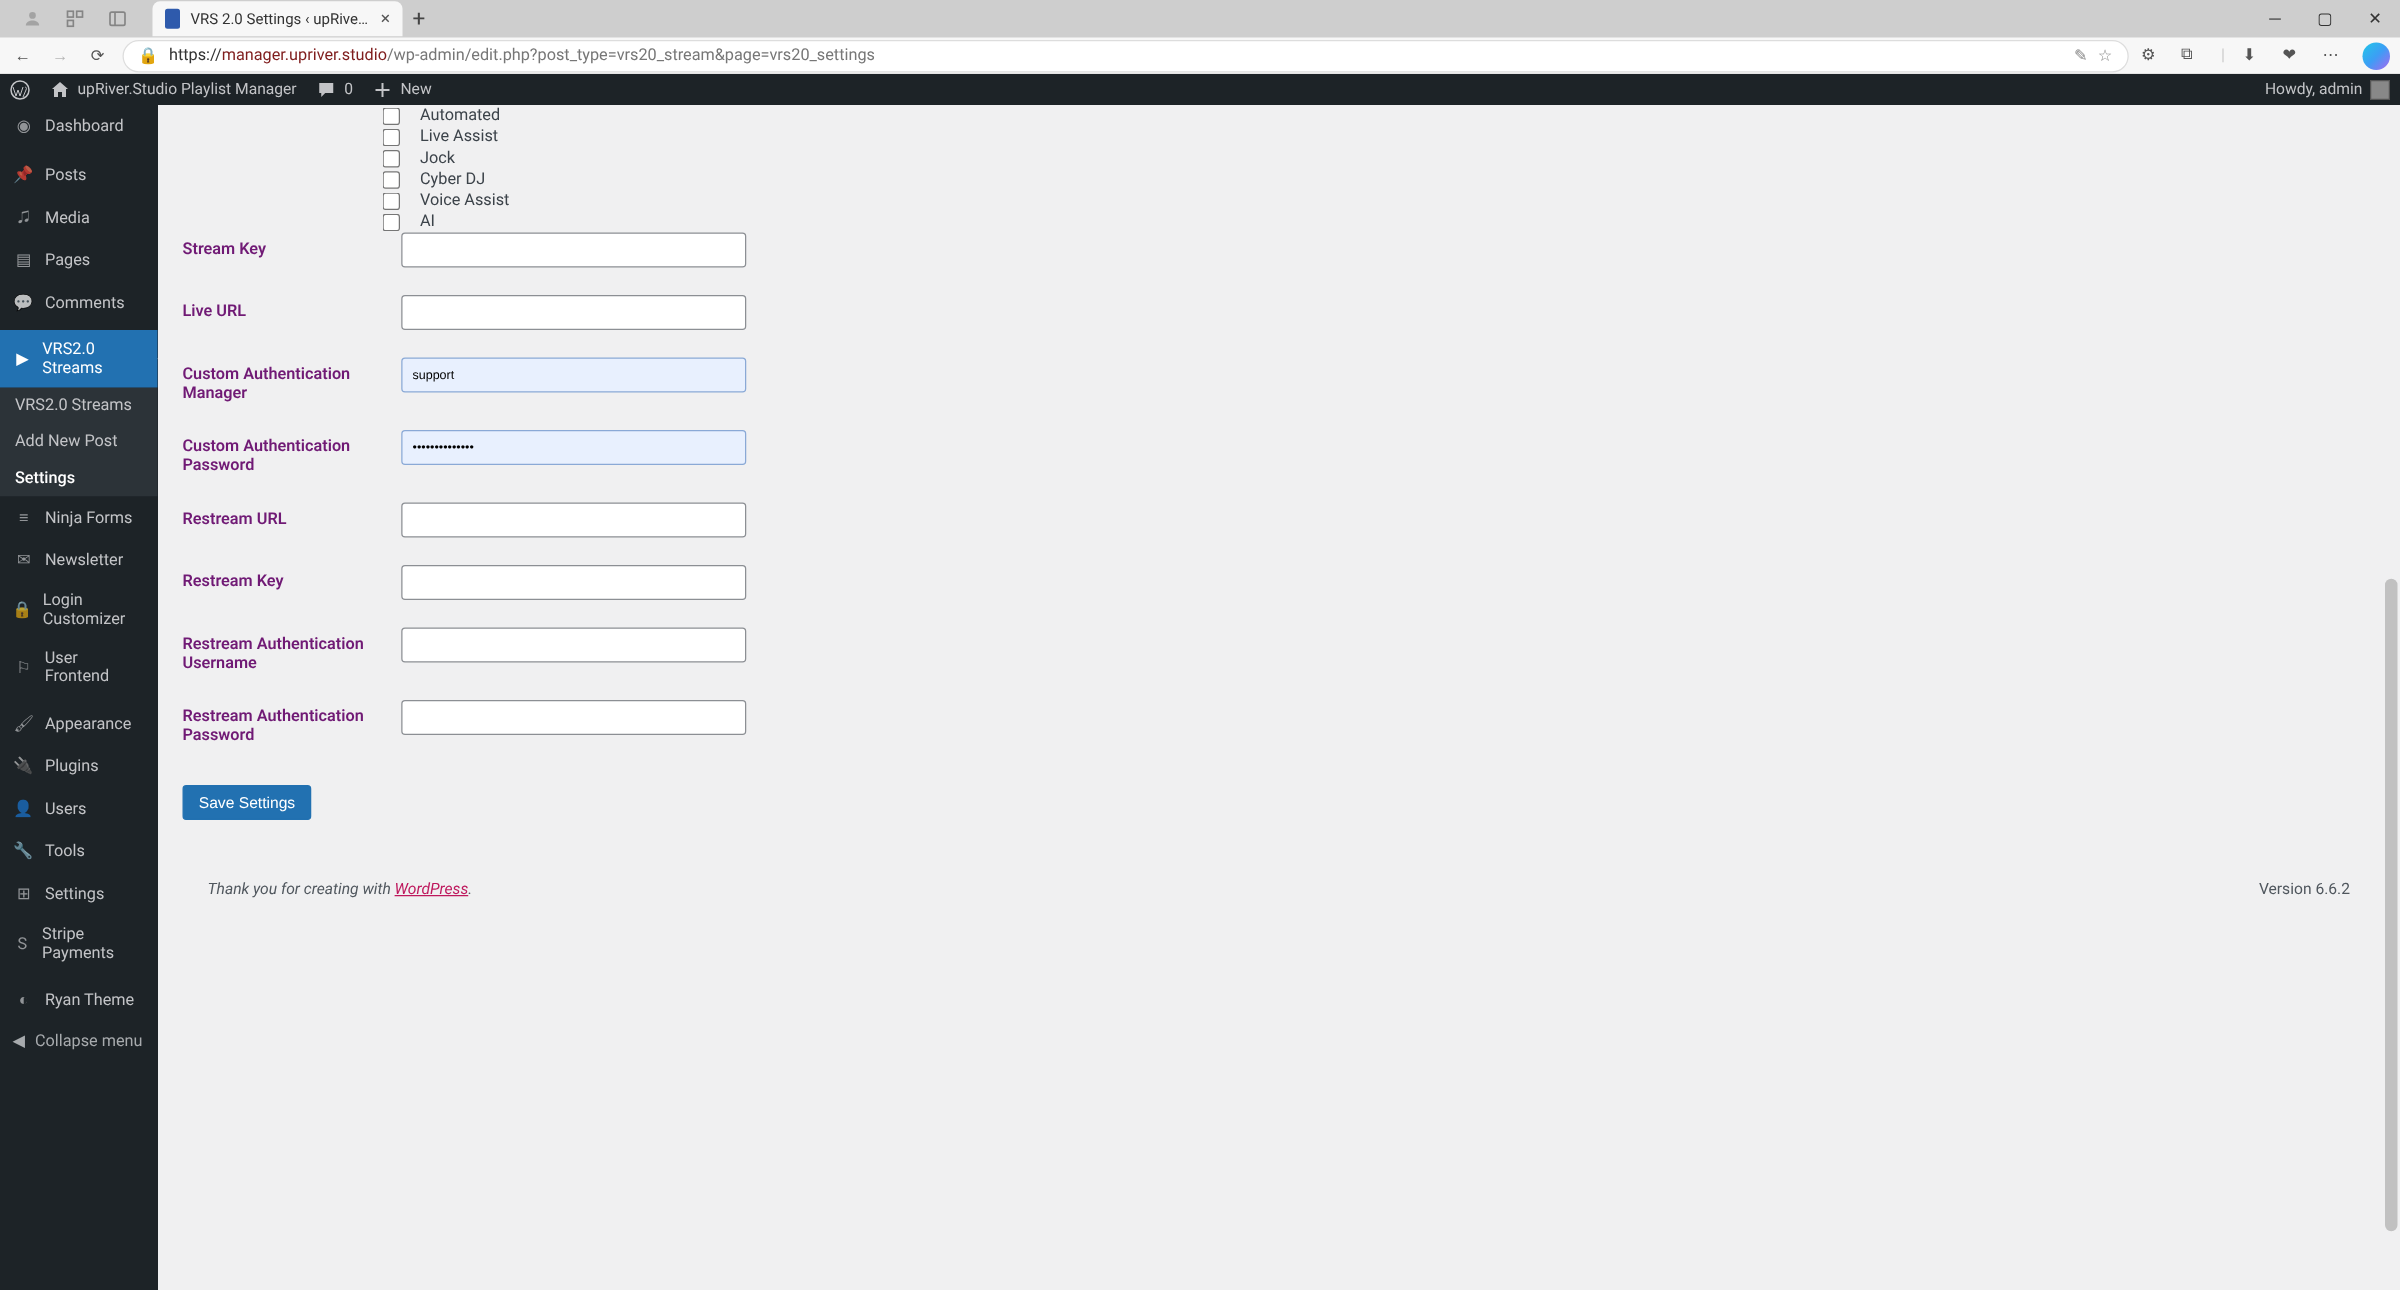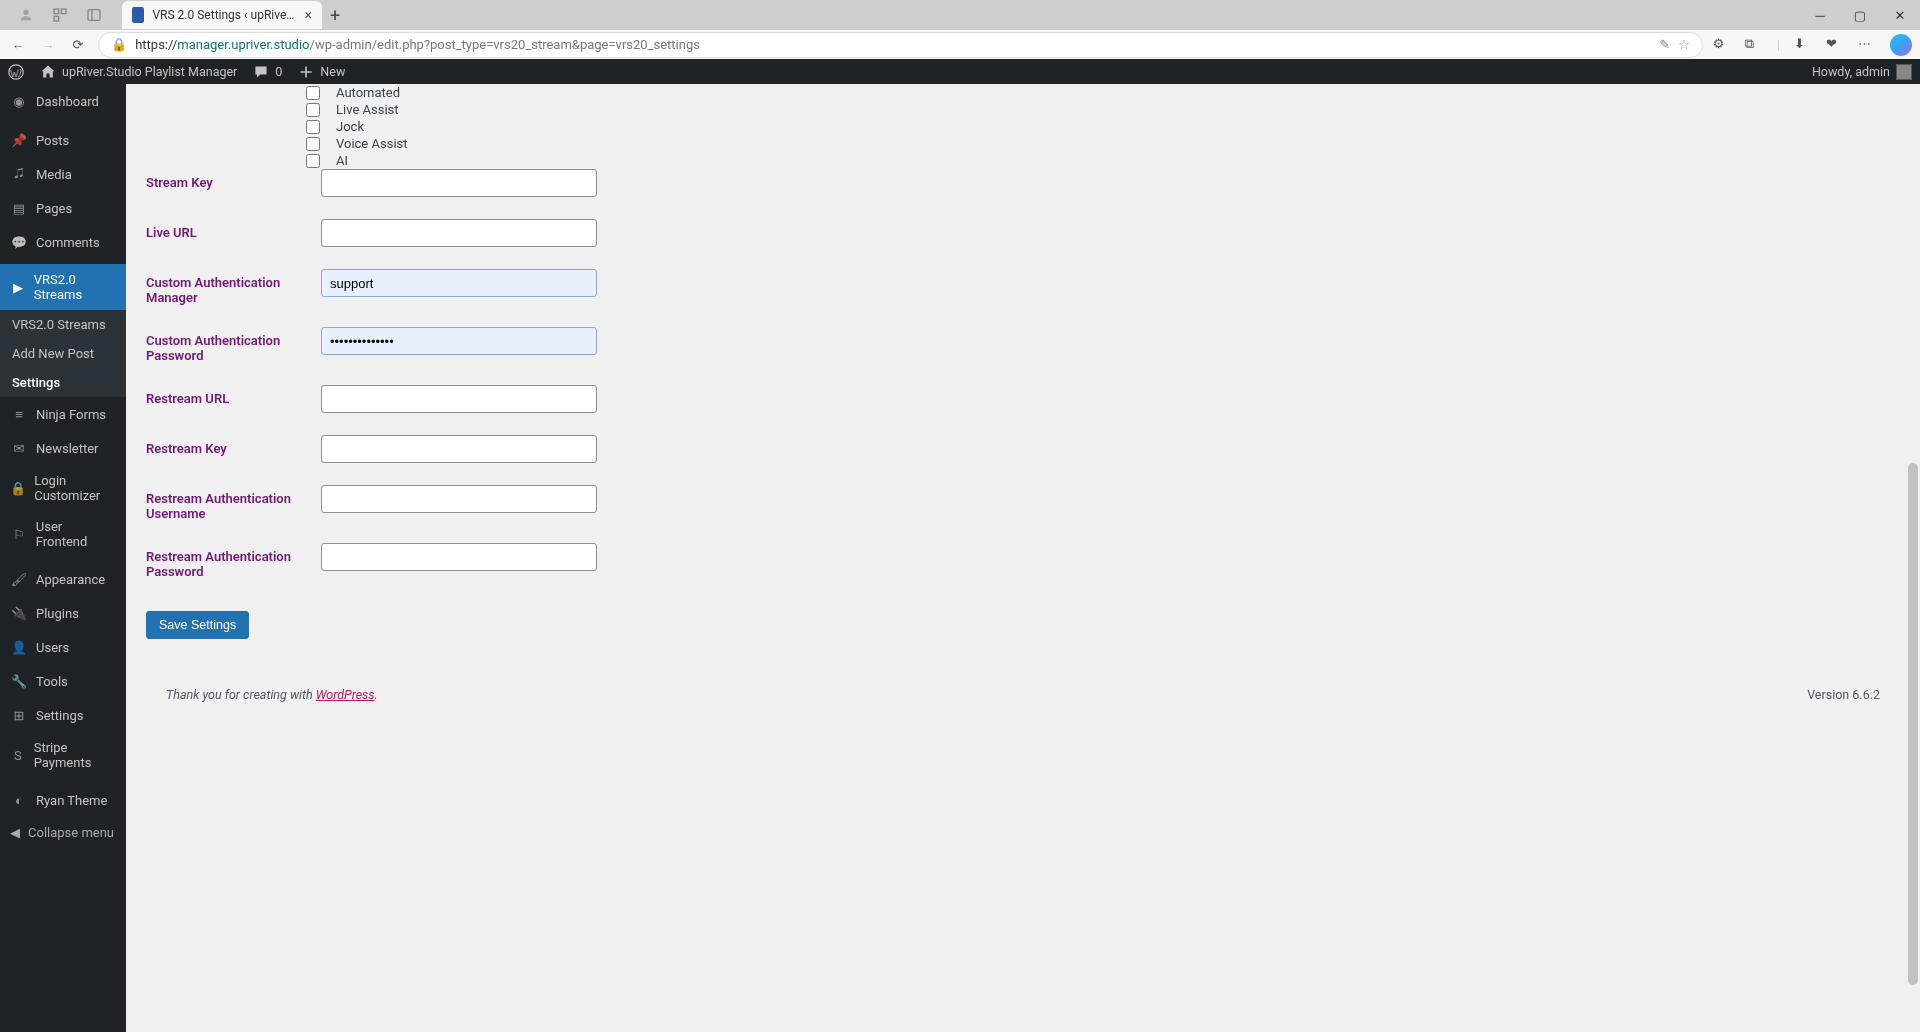--- a/index.html
+++ b/index.html
@@ -16,21 +16,21 @@
 .tab-close { font-size: 14px; color: #555; cursor: pointer; }
 .new-tab { margin-left: 8px; color: #444; font-size: 18px; cursor: pointer; }
 .window-controls { margin-left: auto; display: flex; gap: 0; }
 .window-controls div { width: 40px; height: 28px; display: flex; align-items: center; justify-content: center; color: #333; cursor: pointer; }
 
 .nav-bar { height: 29px; background: #f7f7f7; display: flex; align-items: center; padding: 0 8px; gap: 10px; }
 .nav-btn { width: 20px; height: 20px; display: flex; align-items: center; justify-content: center; color: #555; cursor: pointer; }
 .url-bar { flex: 1; height: 26px; background: #fff; border: 1px solid #ddd; border-radius: 13px; display: flex; align-items: center; padding: 0 12px; gap: 8px; }
 .lock-icon { color: #555; }
 .url-text { font-size: 13px; color: #333; flex: 1; }
-.url-text .host { color: #0f766e; }
+.url-text .host { color: #7f1d1d; }
 .url-text .path { color: #777; }
 .nav-right { display: flex; gap: 14px; align-items: center; }
 .nav-right .icon { width: 18px; height: 18px; color: #555; cursor: pointer; }
 .copilot-icon { width: 22px; height: 22px; background: linear-gradient(135deg, #21c7e8, #3c9ef5, #a868f0); border-radius: 50%; }
 
 
 .wp-adminbar { background: #1d2327; color: #c3c4c7; height: 25px; display: flex; align-items: center; font-size: 12.5px; }
 .wp-adminbar .ab-item { display: flex; align-items: center; gap: 6px; padding: 0 8px; height: 25px; cursor: pointer; }
 .wp-adminbar svg { width: 16px; height: 16px; fill: currentColor; }
 .wp-adminbar .right { margin-left: auto; display: flex; align-items: center; }
@@ -56,21 +56,21 @@
 .wp-content { flex: 1; overflow-y: auto; position: relative; }
 .wp-content-inner { padding: 0 20px 20px 20px; }
 
 .checkbox-row { display: flex; align-items: center; gap: 16px; margin-left: 160px; padding: 1px 0; font-size: 13px; color: #3c434a; }
 .checkbox-row input[type="checkbox"] { width: 14px; height: 14px; }
 
 .section-heading { font-size: 17px; font-weight: 600; color: #1d2327; margin-top: 28px; margin-bottom: 18px; }
 
 .form-row { display: flex; align-items: flex-start; margin-bottom: 22px; }
 .form-label { width: 175px; font-size: 13px; font-weight: 600; color: #701a75; padding-top: 6px; }
-.form-input { width: 276px; height: 28px; border: 1px solid #8c8f94; border-radius: 3px; padding: 0 8px; font-size: 13px; background: #fff; }
+.form-input { width: 276px; height: 28px; border: 1px solid #8c8f94; border-radius: 3px; padding: 0 8px; font-size: 10px; background: #fff; }
 .form-input.autofill { background: #e8f0fe; border-color: #8aa9d6; }
 
 .save-btn { background: #2271b1; color: #fff; border: 1px solid #2271b1; border-radius: 3px; padding: 6px 12px; font-size: 12.5px; cursor: pointer; margin-top: 10px; }
 
 .wp-footer { display: flex; justify-content: space-between; padding: 18px 20px 6px; font-size: 12.5px; color: #50575e; margin-top: 30px; }
 .wp-footer a { color: #be185d; text-decoration: underline; }
 .wp-footer .left { font-style: italic; }
 
 .scrollbar-vert { position: absolute; right: 0; top: 0; width: 14px; height: 100%; background: #f0f0f1; }
 .scrollbar-thumb { position: absolute; right: 2px; width: 10px; background: #c1c1c1; border-radius: 5px; }
@@ -260,20 +260,24 @@
           <label class="checkbox-row">
             <input type="checkbox" style="">
             <span>Live Assist</span>
           </label>
           <label class="checkbox-row">
             <input type="checkbox" style="">
             <span>Jock</span>
           </label>
           <label class="checkbox-row">
             <input type="checkbox" style="">
+            <span>Cyber DJ</span>
+          </label>
+          <label class="checkbox-row">
+            <input type="checkbox" style="">
             <span>Voice Assist</span>
           </label>
           <label class="checkbox-row">
             <input type="checkbox" style="">
             <span>AI</span>
           </label>
         </div>
 
 
       <div class="form-row">

